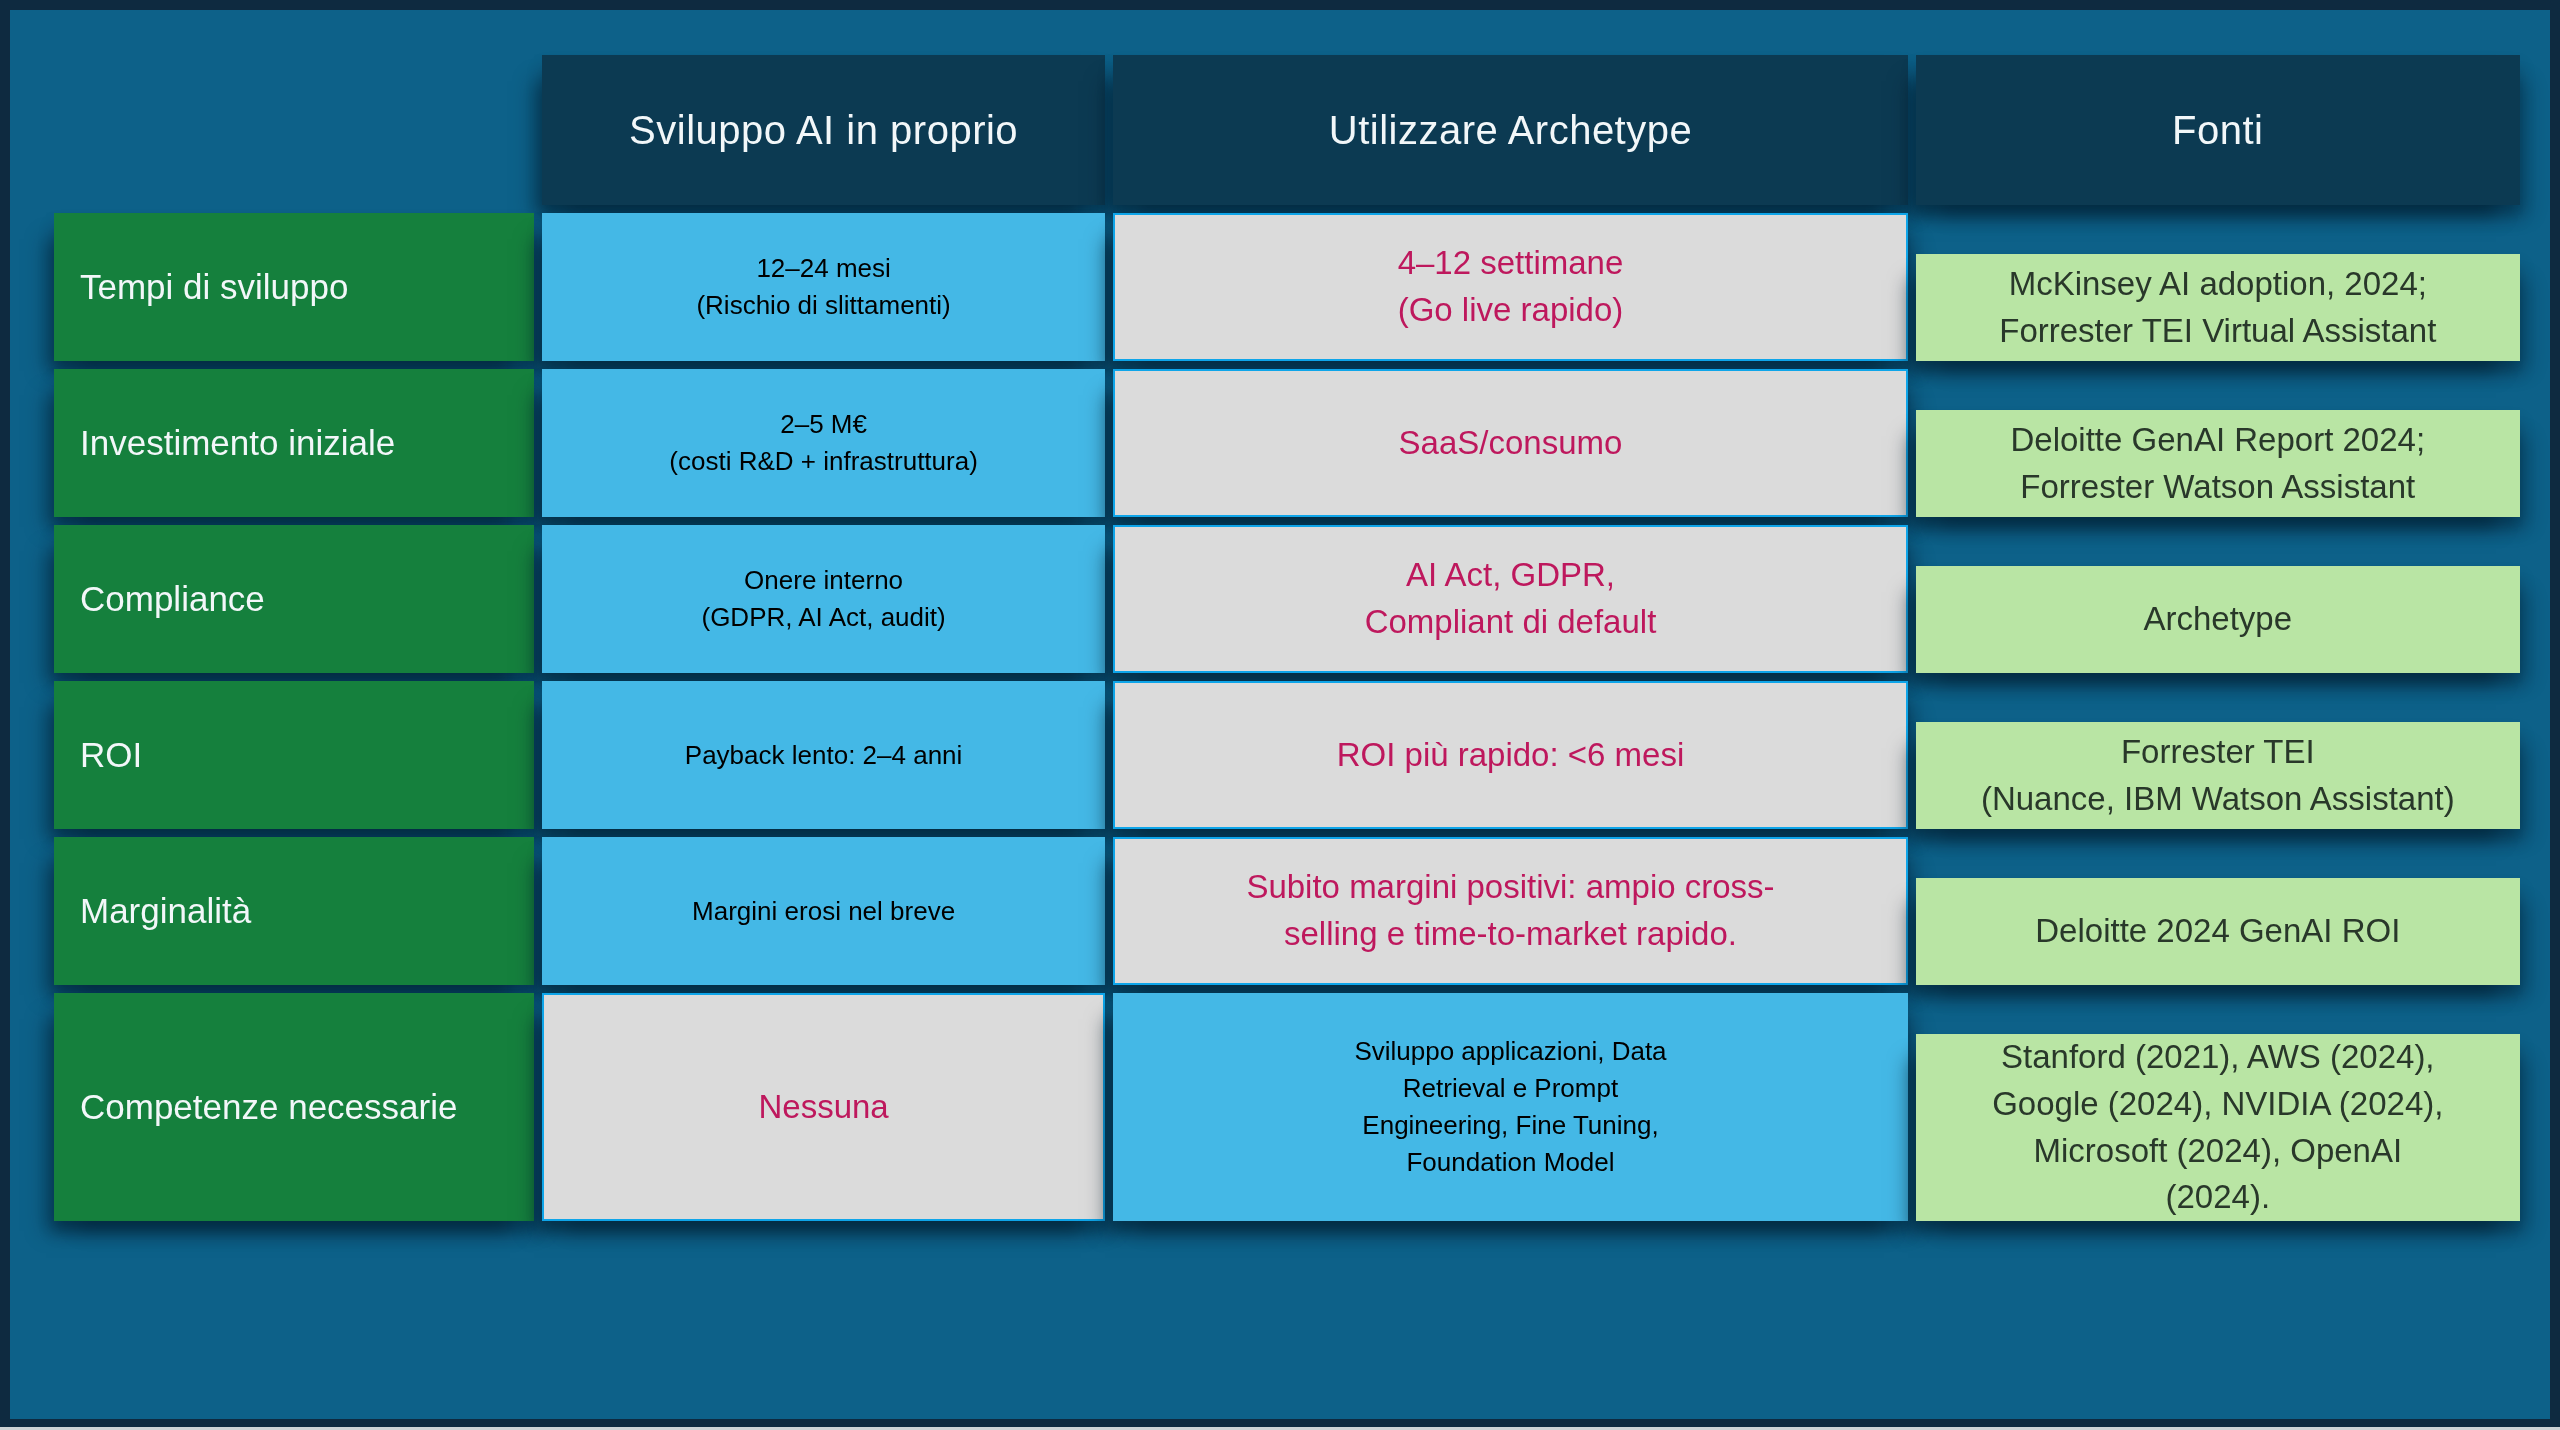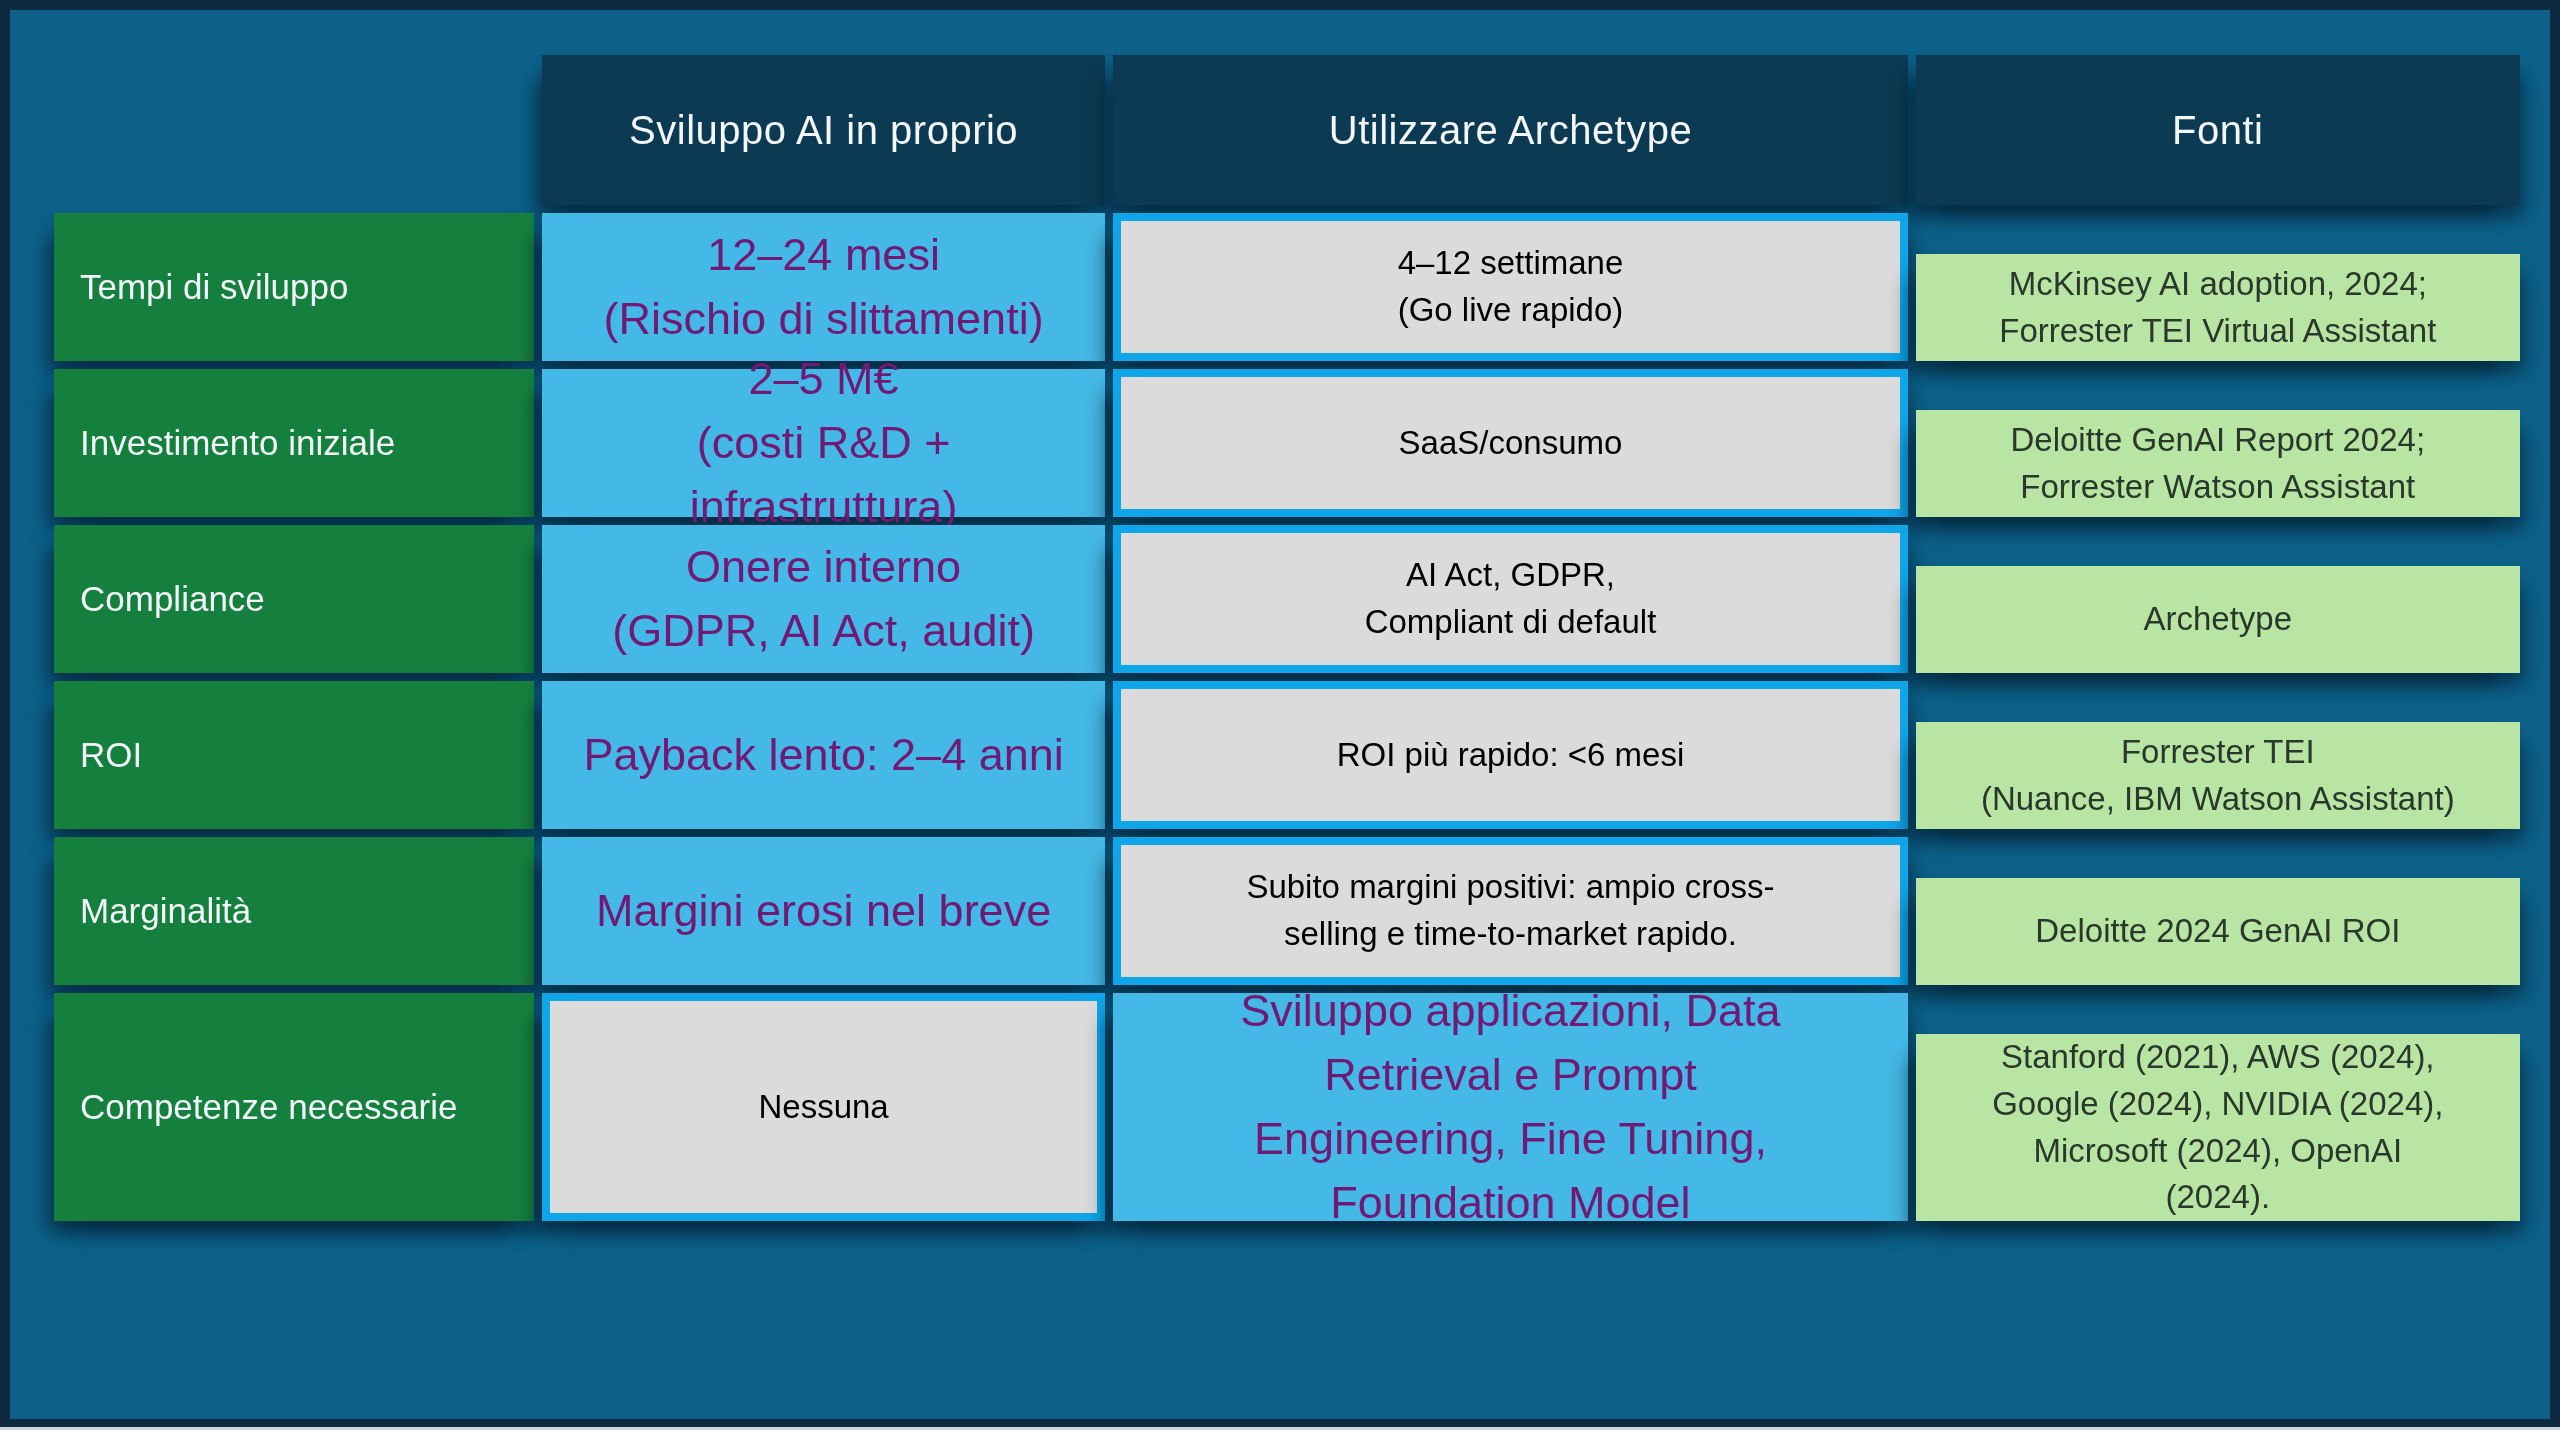--- a/index.html
+++ b/index.html
@@ -42,22 +42,22 @@
   .head{
     background:#0c3a52;color:#f2f7f9;
     font-size:40px;letter-spacing:.5px;
   }
   .rowlabel{
     background:#15803d;color:#f2f7f9;
     font-size:35px;
     justify-content:flex-start;text-align:left;
     padding-left:26px;
   }
-  .blue{ background:#44b8e6;color:#701a75;font-size:45px; }
-  .gray{ background:#dbdbdb;color:#000000;font-size:33px;border:8px solid #0ea5e9; }
+  .blue{ background:#44b8e6;color:#000000;font-size:26px; }
+  .gray{ background:#dbdbdb;color:#be185d;font-size:33px;border:2px solid #0ea5e9; }
   .green{ background:#b9e5a4;color:#29382a;font-size:33px;margin-top:41px; }
   .spacer{ box-shadow:none; }
 </style>
 </head>
 <body>
 
 <div class="page">
   <div class="slide">
     <div class="grid">
 

